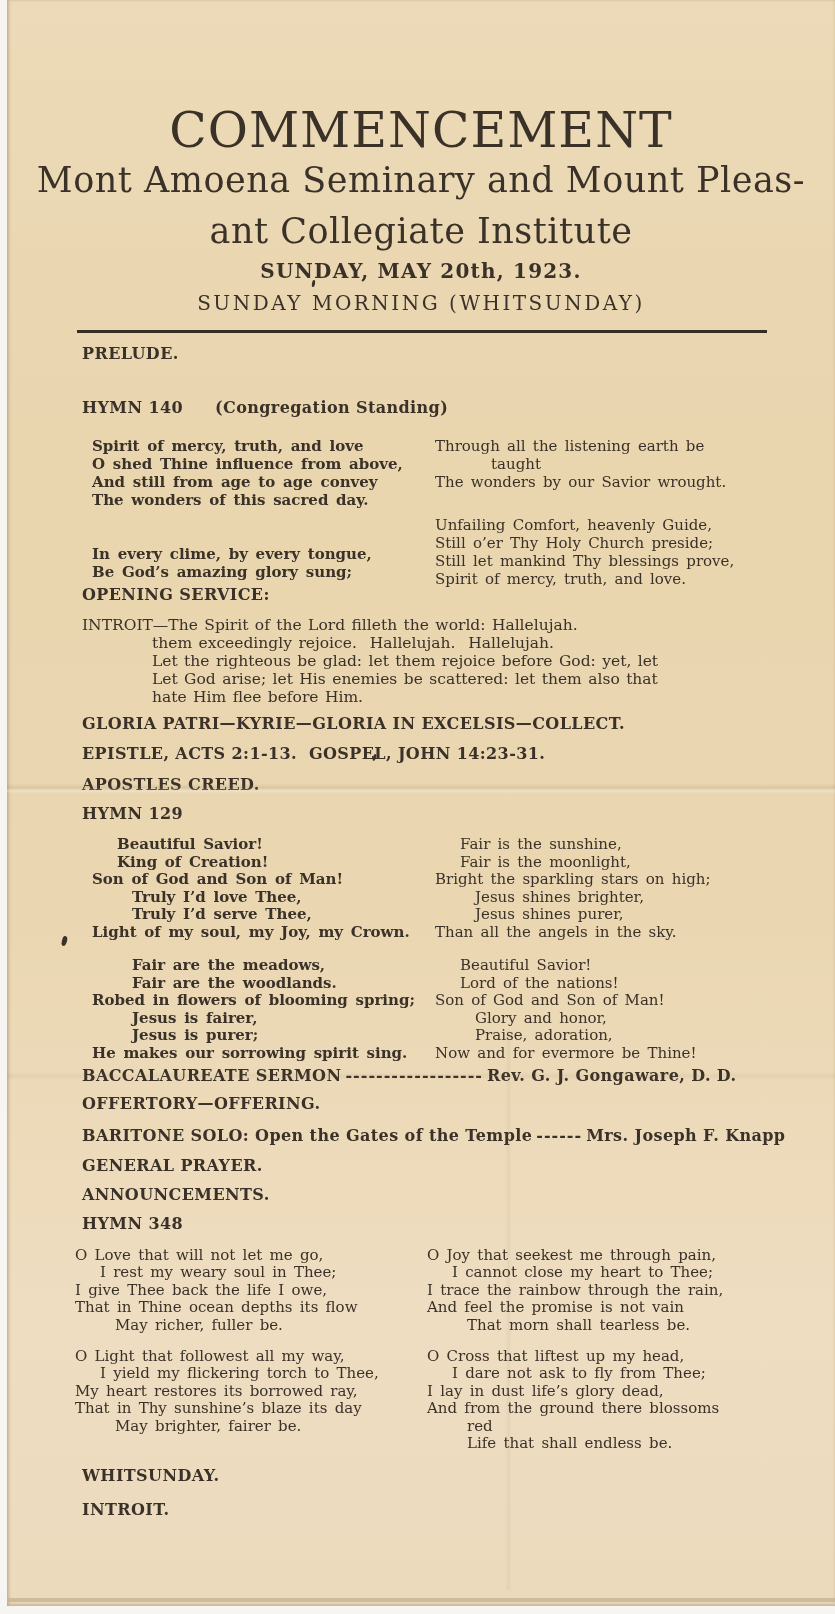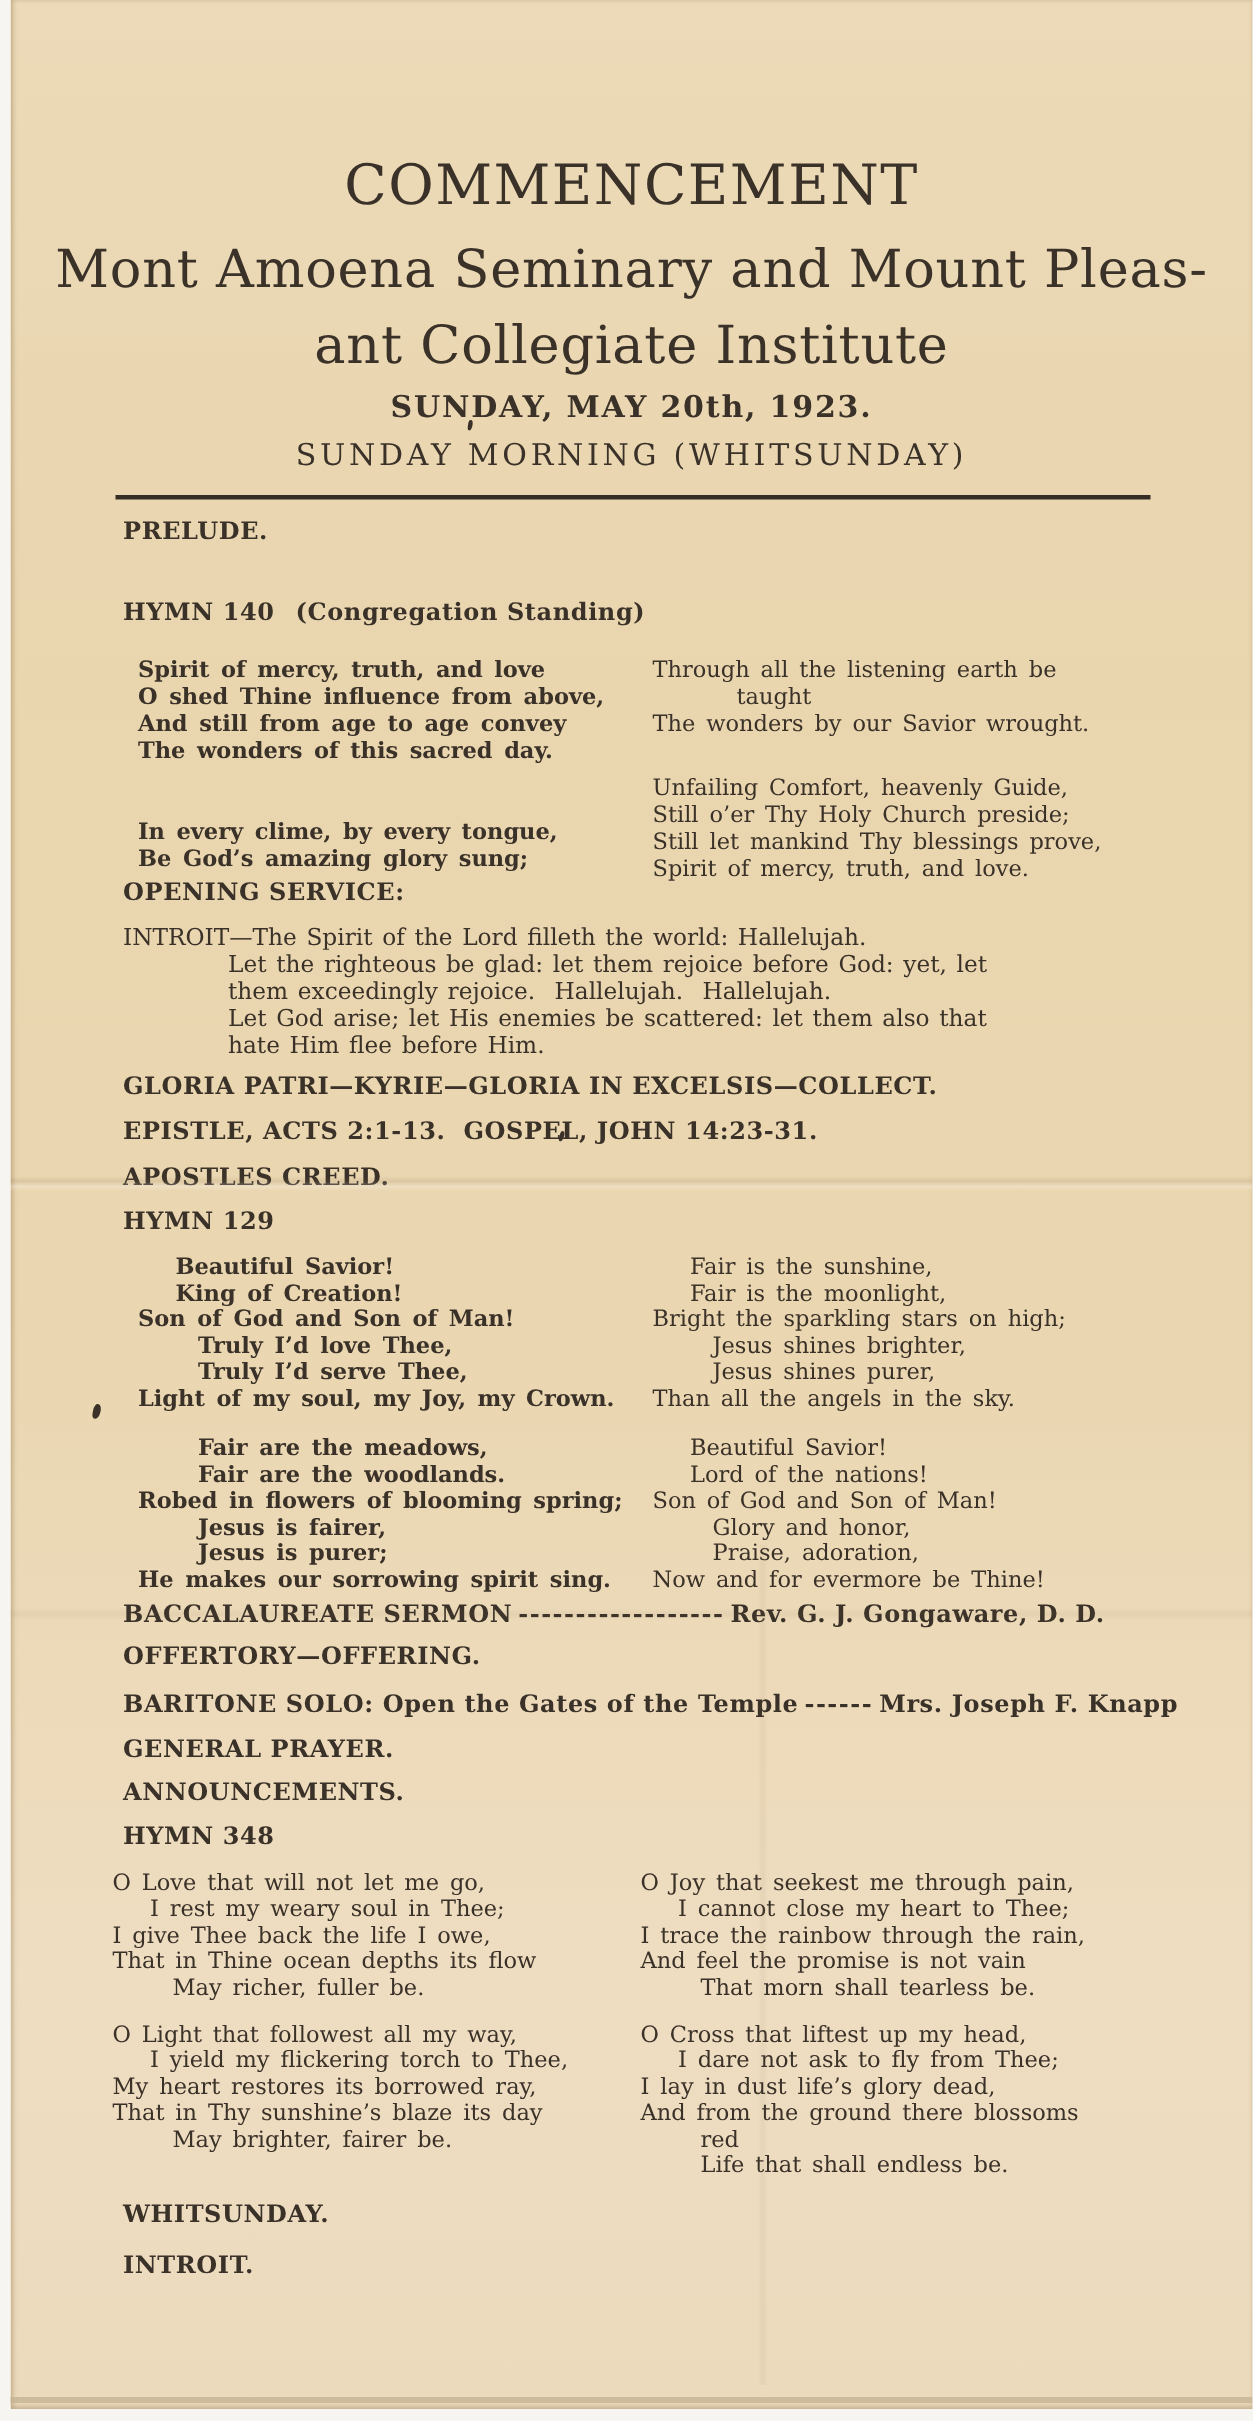--- a/index.html
+++ b/index.html
@@ -10,29 +10,29 @@
     overflow:hidden;
   }
   .paper{
     position:absolute;left:7px;top:0;width:828px;height:1606px;
     background:linear-gradient(180deg,#ecdab8 0%,#e9d5ae 28%,#ead6b0 55%,#eeddc1 82%,#ecdabd 100%);
     box-shadow:inset 2px 0 3px rgba(150,125,85,.35), inset 0 -2px 3px rgba(150,125,85,.30);
     color:#3a3128;
   }
   .abs{position:absolute;}
   .center{left:0;right:0;text-align:center;}
-  .title{font-size:37px;letter-spacing:1px;}
+  .title{font-size:49px;letter-spacing:1px;}
   .inst{font-size:35px;letter-spacing:.5px;}
   .date{font-size:20px;font-weight:bold;letter-spacing:1.2px;}
   .service{font-size:20px;letter-spacing:2.5px;}
   .rule{left:70px;top:330px;width:690px;height:3px;background:#352e24;}
   .caps{left:75px;font-size:16px;font-weight:bold;letter-spacing:.4px;white-space:pre-wrap;}
   .leader{font-weight:bold;letter-spacing:1px;padding:0 4px;}
   .credit{font-weight:bold;}
-  .note{font-weight:bold;margin-left:14px;}
+  .note{font-weight:bold;margin-left:32px;}
   .col{font-size:15px;line-height:17.5px;word-spacing:2.5px;white-space:pre-wrap;}
   .vl{white-space:pre-wrap;}
   .i1{padding-left:25px;}
   .i2{padding-left:40px;}
   .i3{padding-left:56px;}
   .h140-left .stanza + .stanza{margin-top:36px;}
   .h140-right .stanza + .stanza{margin-top:25px;}
   .h129 .stanza + .stanza{margin-top:16px;}
   .h348 .stanza + .stanza{margin-top:14px;}
   .h140-left,.h129-left{line-height:18px;font-weight:bold;}
@@ -70,22 +70,22 @@
 
   <div class="abs caps" style="top:398px;"><span>HYMN 140</span><span class="note">(Congregation Standing)</span></div>
 
   <div class="abs col h140-left" style="left:85px;top:437px;width:330px;"><div class="stanza"><div class="vl i0">Spirit of mercy, truth, and love</div><div class="vl i0">O shed Thine influence from above,</div><div class="vl i0">And still from age to age convey</div><div class="vl i0">The wonders of this sacred day.</div></div><div class="stanza"><div class="vl i0">In every clime, by every tongue,</div><div class="vl i0">Be God’s amazing glory sung;</div></div></div>
   <div class="abs col h140-right" style="left:428px;top:437px;width:350px;line-height:18px;"><div class="stanza"><div class="vl i0">Through all the listening earth be</div><div class="vl i3">taught</div><div class="vl i0">The wonders by our Savior wrought.</div></div><div class="stanza"><div class="vl i0">Unfailing Comfort, heavenly Guide,</div><div class="vl i0">Still o’er Thy Holy Church preside;</div><div class="vl i0">Still let mankind Thy blessings prove,</div><div class="vl i0">Spirit of mercy, truth, and love.</div></div></div>
 
   <div class="abs caps" style="top:585px;">OPENING SERVICE:</div>
 
   <div class="abs introit">
       <div class="vl i0">INTROIT—The Spirit of the Lord filleth the world: Hallelujah.</div>
+      <div class="vl i1">them exceedingly rejoice.  Hallelujah.  Hallelujah.</div>
       <div class="vl i1">Let the righteous be glad: let them rejoice before God: yet, let</div>
-      <div class="vl i1">them exceedingly rejoice.  Hallelujah.  Hallelujah.</div>
       <div class="vl i1">Let God arise; let His enemies be scattered: let them also that</div>
       <div class="vl i1">hate Him flee before Him.</div>
     </div>
 
   <div class="abs caps" style="top:714px;">GLORIA PATRI—KYRIE—GLORIA IN EXCELSIS—COLLECT.</div>
   <div class="abs caps" style="top:744px;">EPISTLE, ACTS 2:1-13.  GOSPEL, JOHN 14:23-31.</div>
   <div class="abs caps" style="top:775px;">APOSTLES CREED.</div>
   <div class="abs caps" style="top:804px;">HYMN 129</div>
 
   <div class="abs col h129 h129-left" style="left:85px;top:836px;width:340px;line-height:17.5px;"><div class="stanza"><div class="vl i1">Beautiful Savior!</div><div class="vl i1">King of Creation!</div><div class="vl i0">Son of God and Son of Man!</div><div class="vl i2">Truly I’d love Thee,</div><div class="vl i2">Truly I’d serve Thee,</div><div class="vl i0">Light of my soul, my Joy, my Crown.</div></div><div class="stanza"><div class="vl i2">Fair are the meadows,</div><div class="vl i2">Fair are the woodlands.</div><div class="vl i0">Robed in flowers of blooming spring;</div><div class="vl i2">Jesus is fairer,</div><div class="vl i2">Jesus is purer;</div><div class="vl i0">He makes our sorrowing spirit sing.</div></div></div>

